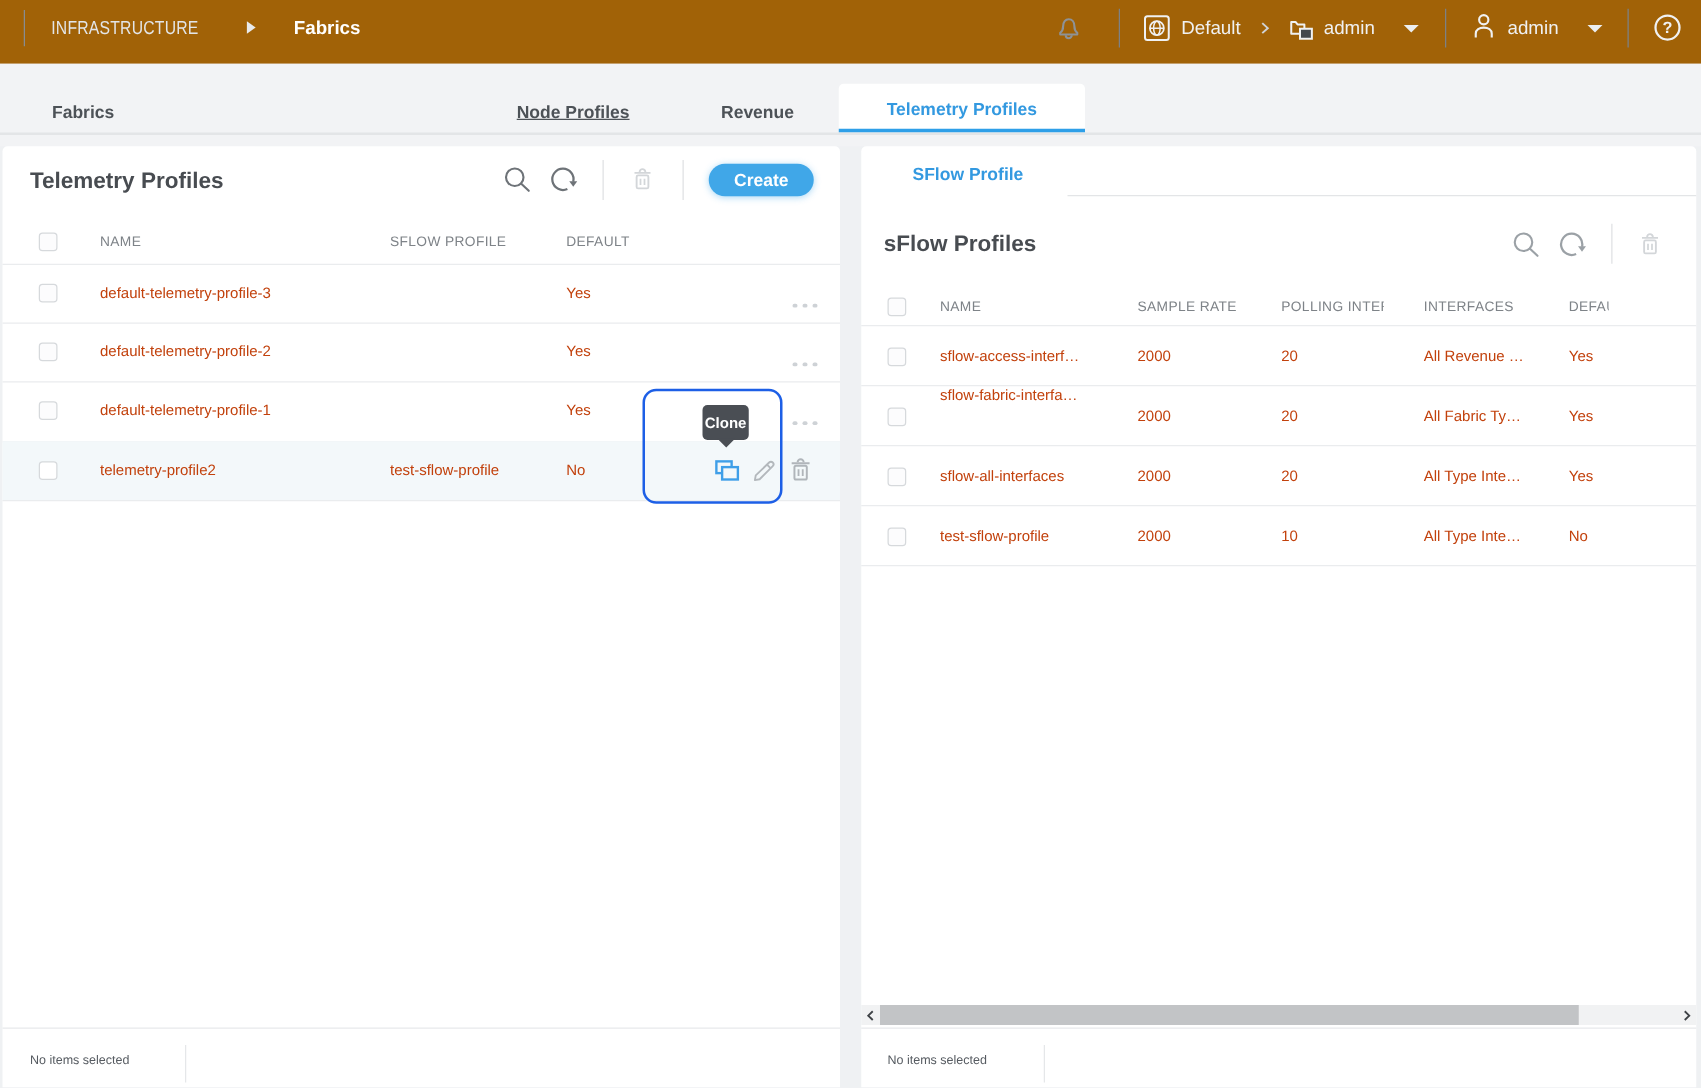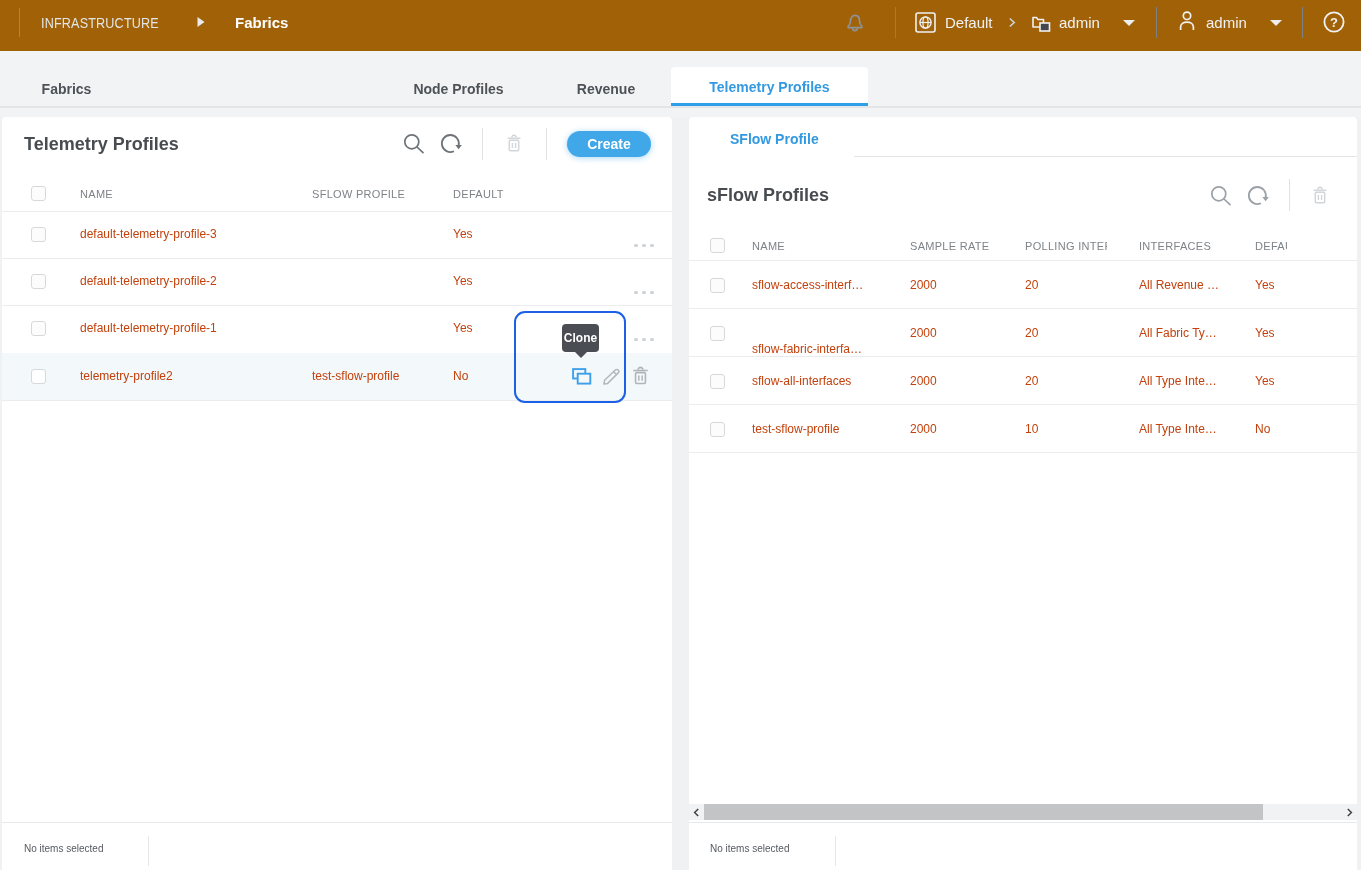--- a/index.html
+++ b/index.html
@@ -101,21 +101,21 @@
     <div class="vline" style="left:1302px; top:7px; height:31px;"></div>
 
     <svg class="abs" style="left:1323px; top:11px;" width="22" height="22" viewBox="0 0 22 22">
       <circle cx="11" cy="11" r="9.6" fill="none" stroke="#f0f1f2" stroke-width="1.8"></circle>
       <text x="11" y="15.5" font-size="13" font-weight="bold" fill="#f0f1f2" text-anchor="middle" font-family="Liberation Sans, sans-serif">?</text>
     </svg>
   </div>
 
   <div id="tabbar">
     <div class="tab" style="left:24px; width:85px;">Fabrics</div>
-    <div class="tab" style="left:395px; width:127px;">Node Profiles</div>
+    <div class="tab" style="left:395px; width:127px;text-decoration:underline;">Node Profiles</div>
     <div class="tab" style="left:564px; width:84px;">Revenue</div>
     <div id="activetab">
         <div class="lbl">Telemetry Profiles</div>
         <div class="underline"></div>
       </div>
   </div>
 
   <div class="abs" style="left:0; top:106px; width:1361px; height:2px; background:#e3e5e7;"></div>
   <div class="abs" style="left:0; top:108px; width:1361px; height:9px; background:#f2f3f5;"></div>
 
@@ -227,21 +227,21 @@
 
   <div class="cbox" style="left:710px; top:278px;"></div>
   <div class="cell" style="left:752px; top:278px;">sflow-access-interf…</div>
   <div class="cell" style="left:910px; top:278px;">2000</div>
   <div class="cell" style="left:1025px; top:278px;">20</div>
   <div class="cell" style="left:1139px; top:278px;">All Revenue …</div>
   <div class="cell" style="left:1255px; top:278px;">Yes</div>
   <div class="hline" style="left:689px; top:308px; width:668px;"></div>
 
   <div class="cbox" style="left:710px; top:326px;"></div>
-  <div class="cell" style="left:752px; top:342px;">sflow-fabric-interfa…</div>
+  <div class="cell" style="left:752px; top:309px;">sflow-fabric-interfa…</div>
   <div class="cell" style="left:910px; top:326px;">2000</div>
   <div class="cell" style="left:1025px; top:326px;">20</div>
   <div class="cell" style="left:1139px; top:326px;">All Fabric Ty…</div>
   <div class="cell" style="left:1255px; top:326px;">Yes</div>
   <div class="hline" style="left:689px; top:356px; width:668px;"></div>
 
   <div class="cbox" style="left:710px; top:374px;"></div>
   <div class="cell" style="left:752px; top:374px;">sflow-all-interfaces</div>
   <div class="cell" style="left:910px; top:374px;">2000</div>
   <div class="cell" style="left:1025px; top:374px;">20</div>

